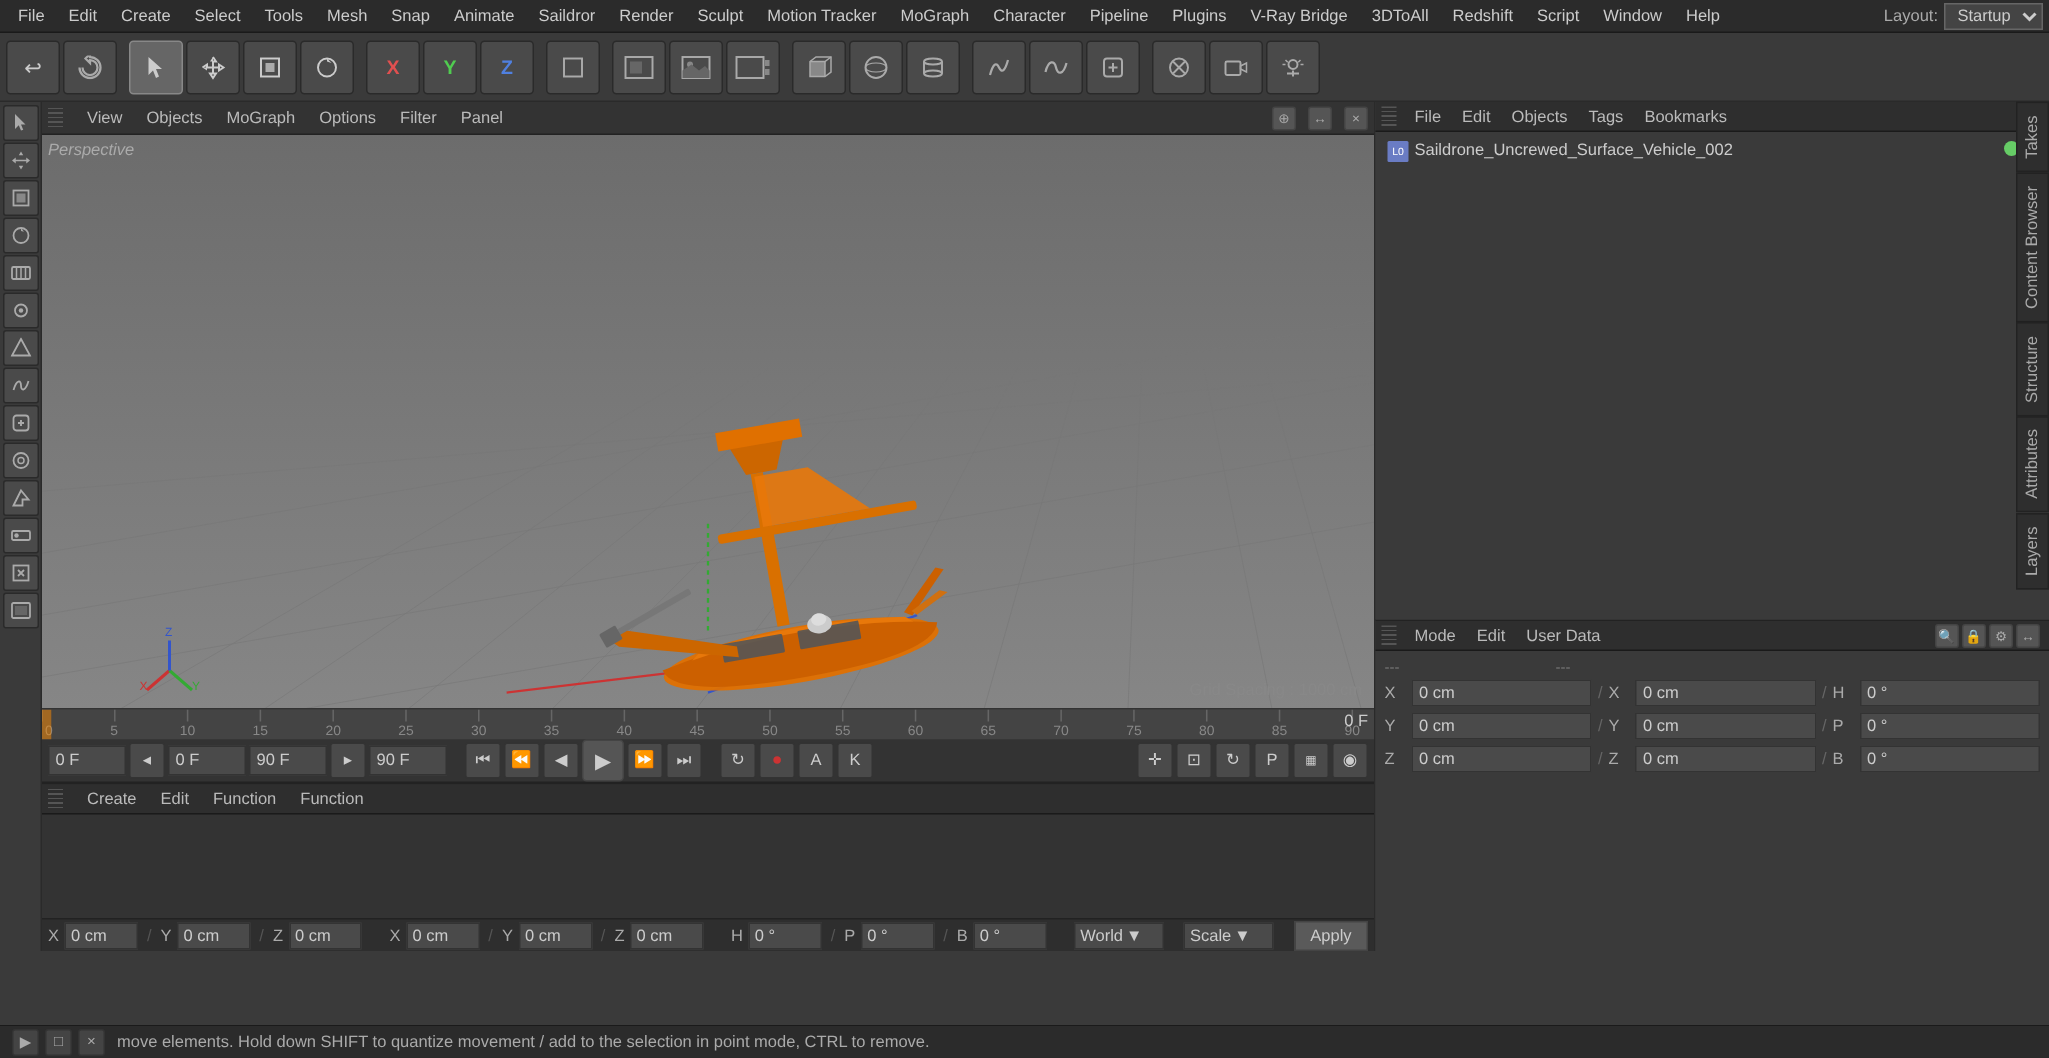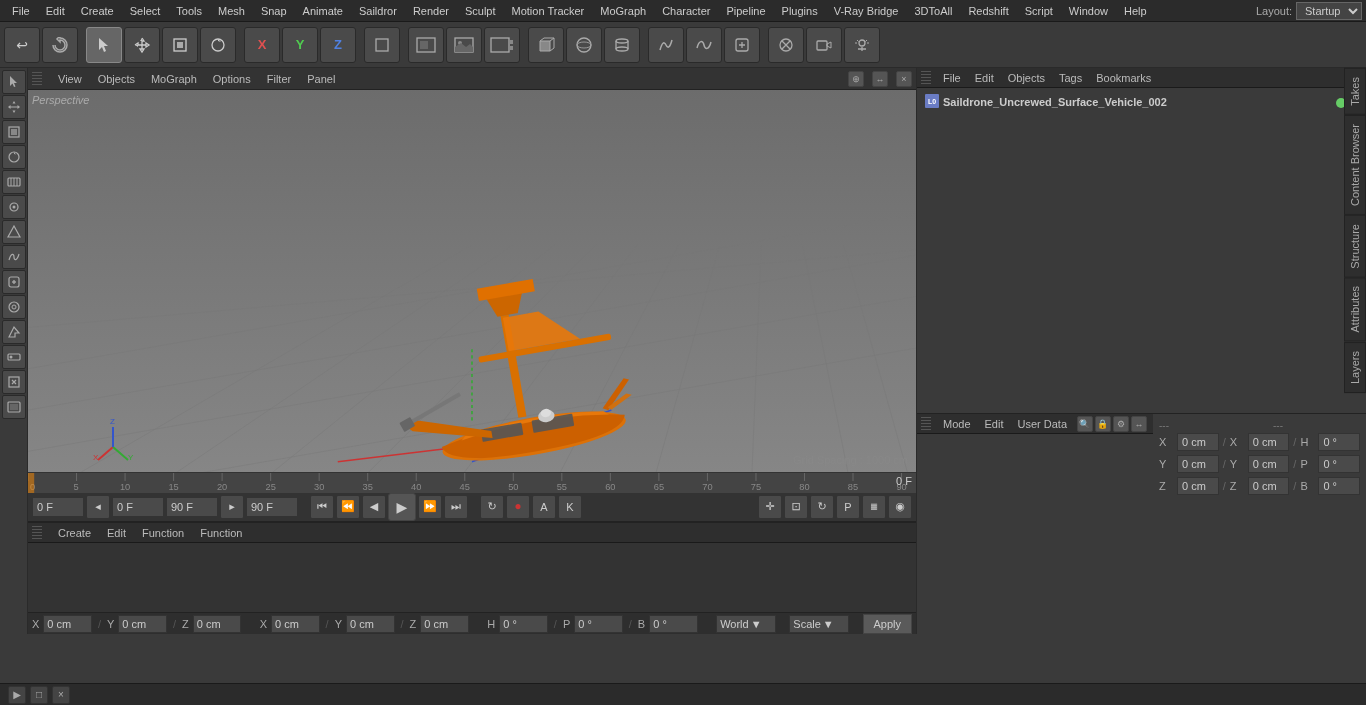--- a/index.html
+++ b/index.html
@@ -213,25 +213,24 @@
       cursor: pointer;
       padding: 2px 4px;
     }
     #object-manager-content {
       flex: 1;
       background: #3a3a3a;
       padding: 4px;
     }
     .object-item {
       display: flex;
-      align-items: flex-end;
+      align-items: flex-start;
       padding: 2px 4px;
       gap: 4px;
       cursor: pointer;
-      font-weight: bold;
     }
     .object-icon {
       width: 14px;
       height: 14px;
       background: #777;
       border-radius: 1px;
       display: flex;
       align-items: center;
       justify-content: center;
       font-size: 8px;
@@ -246,21 +245,21 @@
     .obj-dot {
       width: 10px;
       height: 10px;
       border-radius: 50%;
     }
 
     
     #attributes-panel {
       height: 220px;
       display: flex;
-      flex-direction: row;
+      flex-direction: column;
     }
     #attributes-header {
       display: flex;
       align-items: center;
       background: #2e2e2e;
       height: 20px;
       padding: 0 4px;
       border-bottom: 1px solid #1a1a1a;
       gap: 2px;
     }
@@ -1167,14 +1166,15 @@
       </div>
     </div>
   </div>
 
   <div id="status-bar">
     <div class="status-icons">
       <div class="status-icon-btn">▶</div>
       <div class="status-icon-btn">□</div>
       <div class="status-icon-btn">×</div>
     </div>
+    <div class="status-text">move elements. Hold down SHIFT to quantize movement / add to the selection in point mode, CTRL to remove.</div>
   </div>
 </div>
 
 </body></html>

